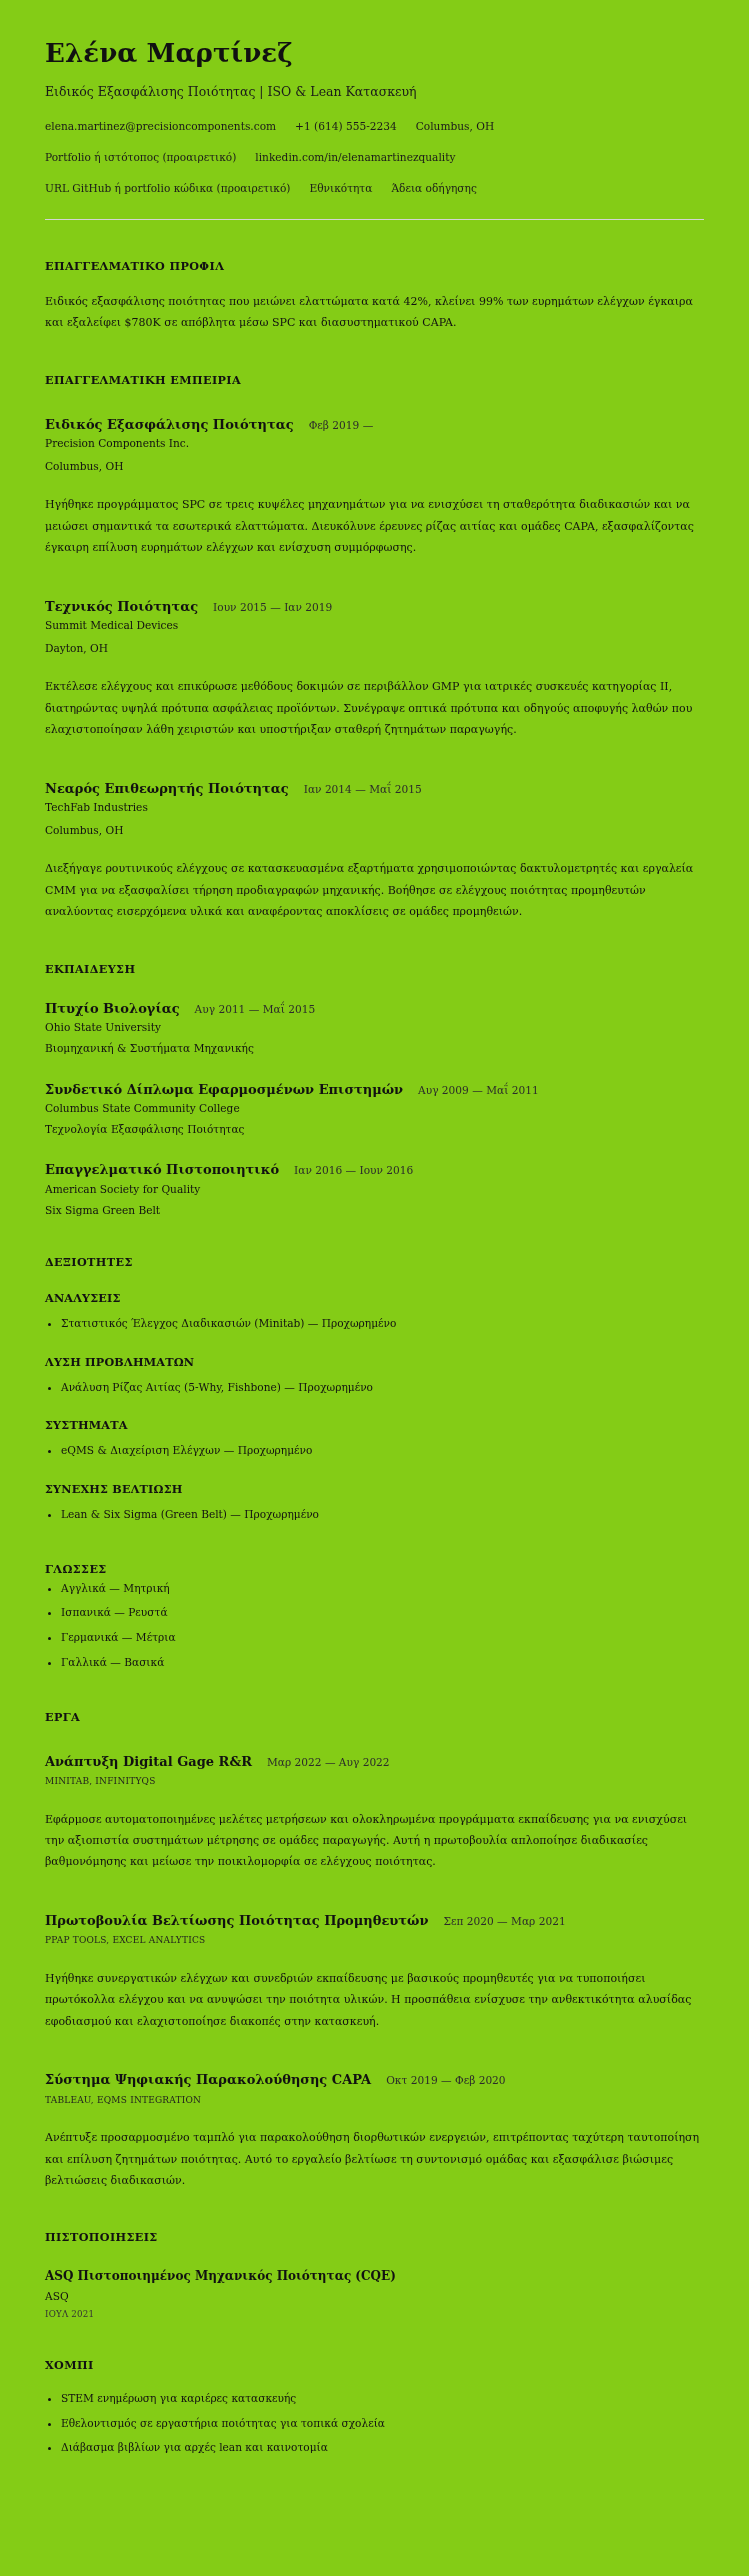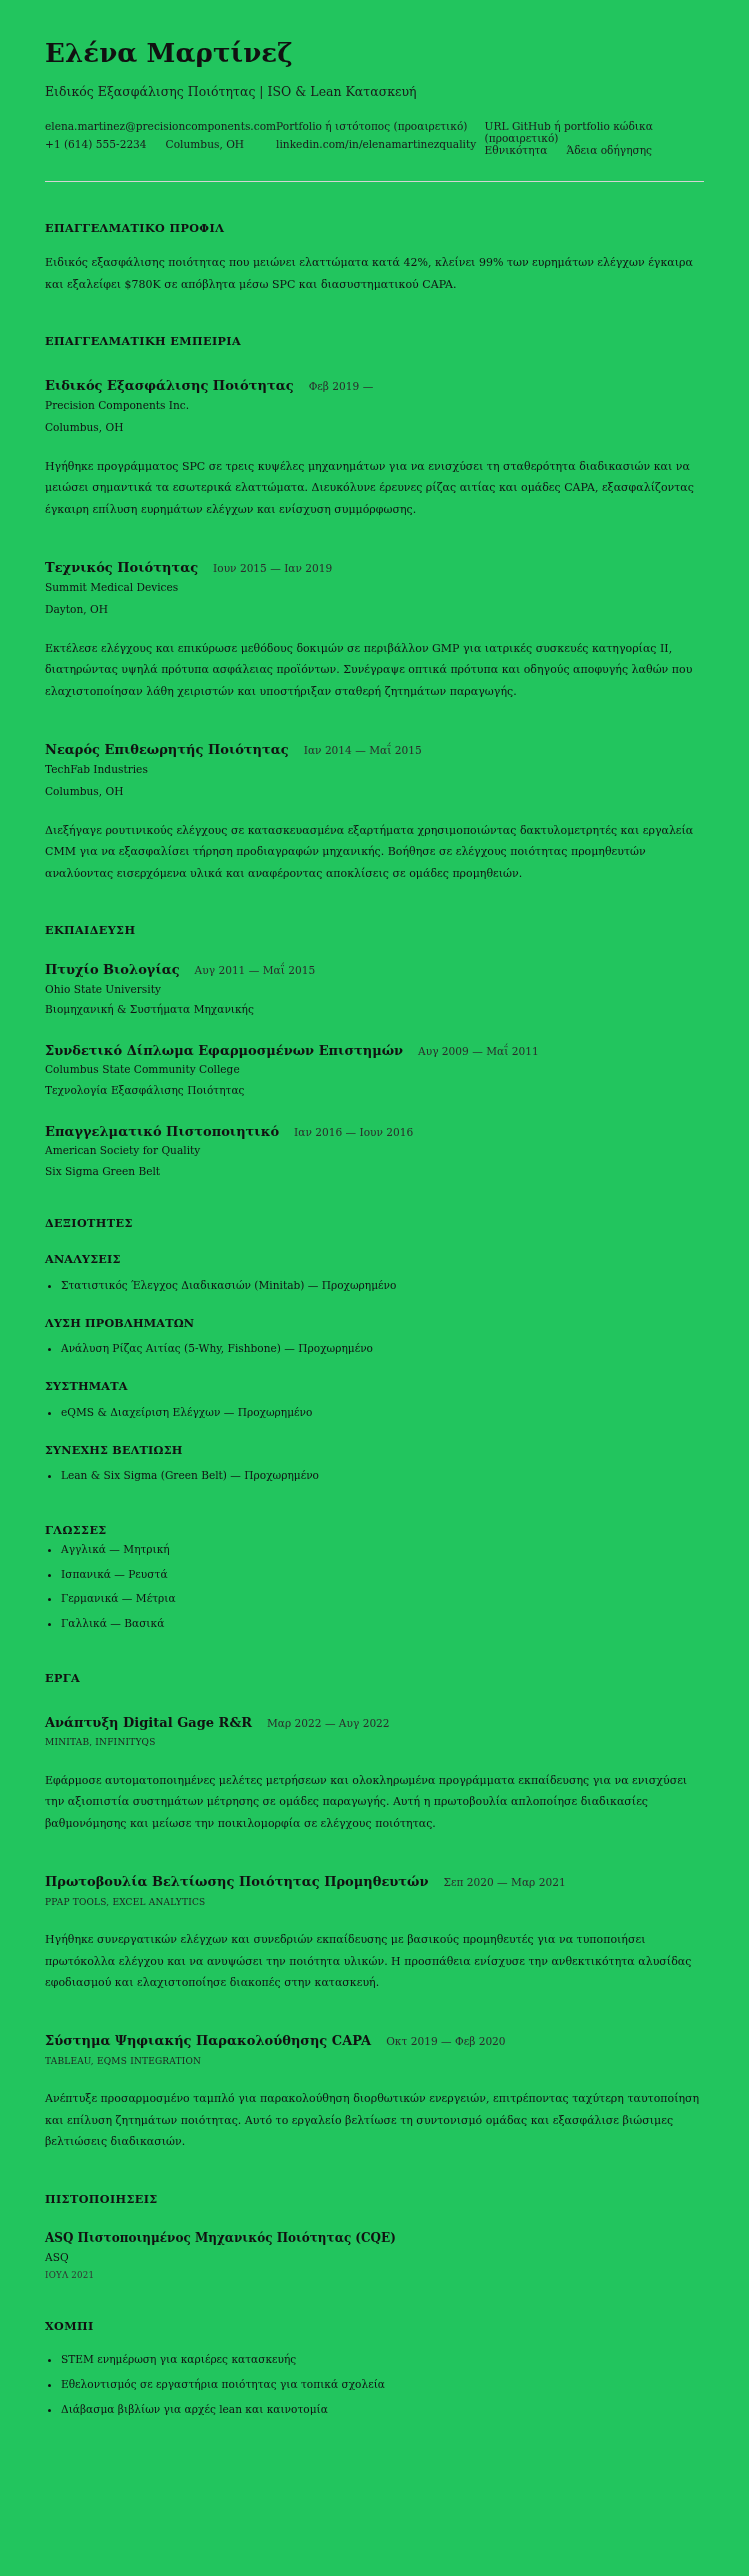--- a/index.html
+++ b/index.html
@@ -9,40 +9,40 @@
   }
   body {
     font-family: "DejaVu Serif", "Liberation Serif", serif;
     color: #111111;
   }
   .page {
     width: 749px;
     min-height: 2576px;
     box-sizing: border-box;
     padding: 39px 45px 50px 45px;
-    background: #22c55e;
+    background: #84cc16;
   }
 
   
   h1.person-name {
     font-size: 26px;
     font-weight: 700;
     margin: 0;
     line-height: 1.1;
     letter-spacing: 0.1px;
   }
   .subtitle {
     font-size: 12.5px;
     margin-top: 16px;
     color: #1a1a1a;
   }
   .contact-rows {
     margin-top: 21px;
     display: flex;
-    flex-direction: row;
+    flex-direction: column;
     row-gap: 19.4px;
   }
   .contact-row {
     display: flex;
     flex-wrap: wrap;
     column-gap: 19px;
     font-size: 10.6px;
     color: #1a1a1a;
   }
   hr.header-divider {

